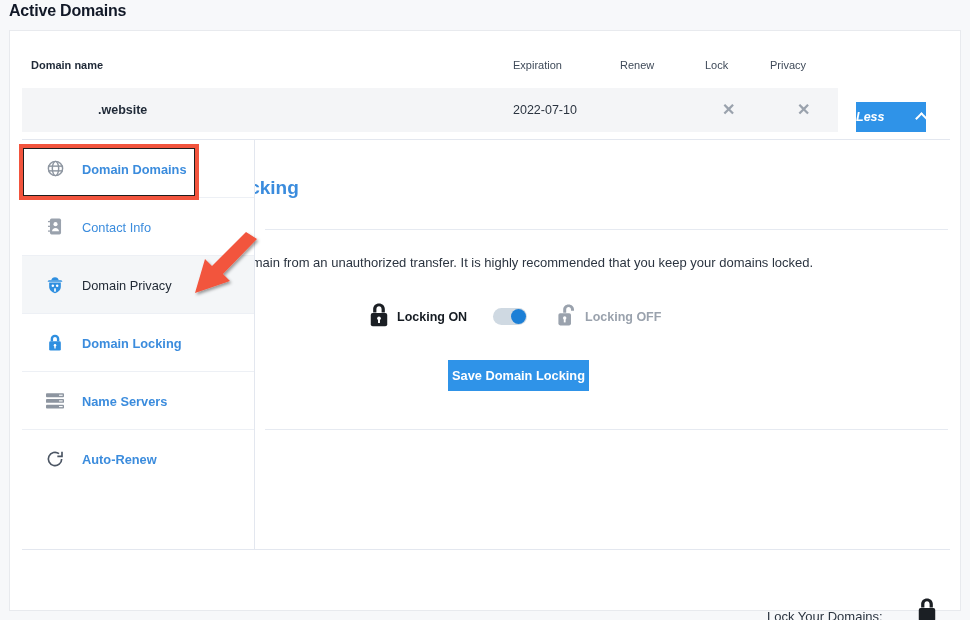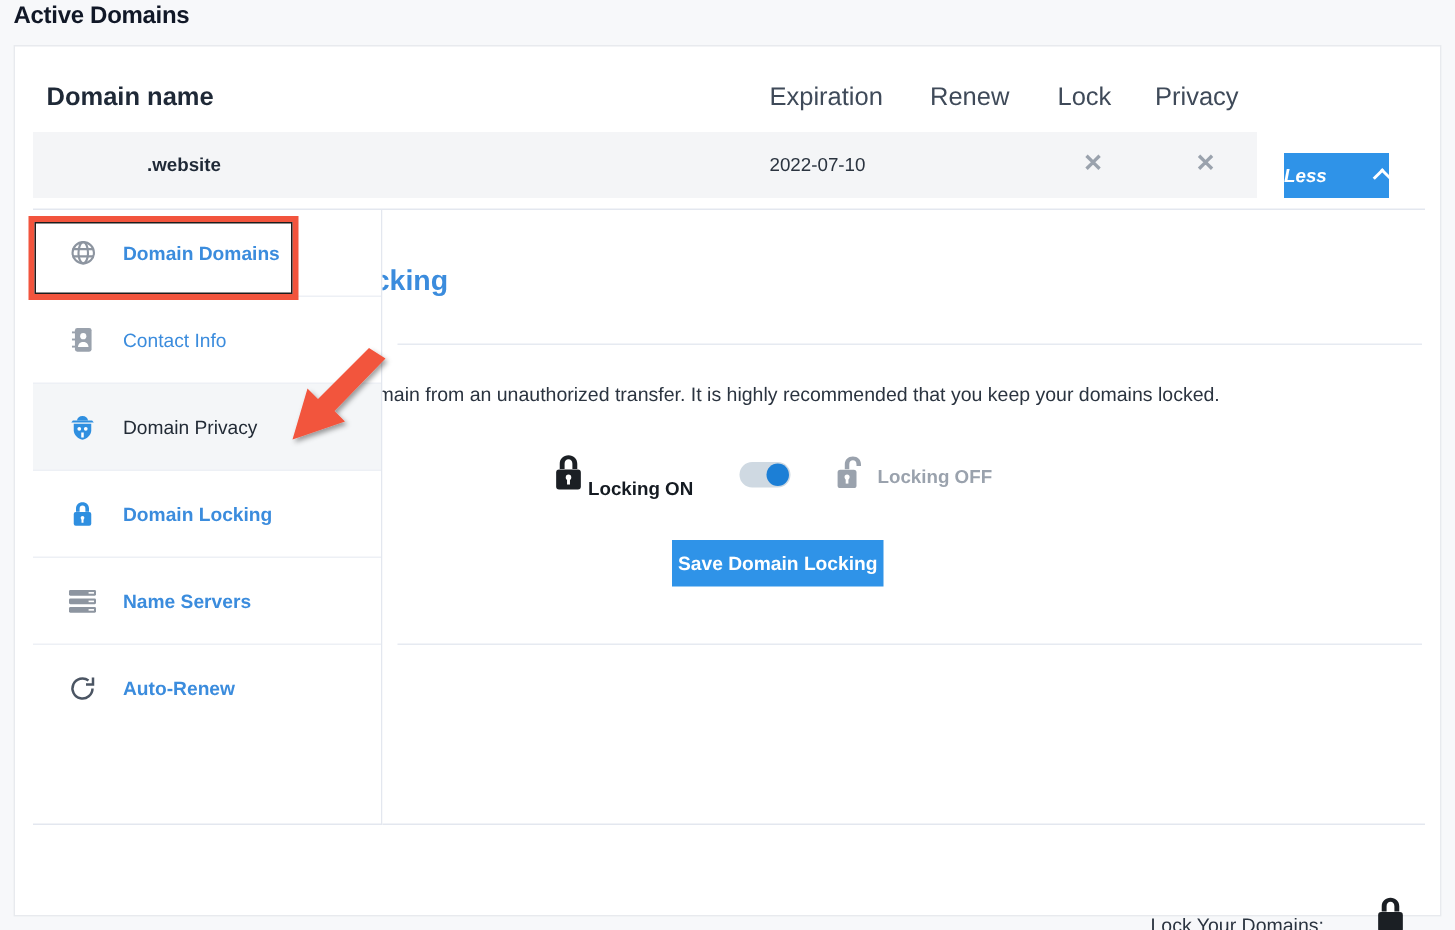--- a/index.html
+++ b/index.html
@@ -23,21 +23,21 @@
     position: absolute; left: 9px; top: 30px;
     width: 952px; height: 581px;
     background: #ffffff;
     border: 1px solid #e8eaee;
   }
 
   
   .thead { position: absolute; left: 0; top: 0; width: 100%; height: 54px; }
   .th {
     position: absolute; top: 34px;
-    font-size: 17px; font-weight: bold; color: #1f2937;
+    font-size: 11px; font-weight: bold; color: #1f2937;
     transform: translateY(-50%);
   }
   .th-domain { left: 21px; }
   .th-exp   { left: 503px; font-weight: normal; color: #3f4a59; }
   .th-renew { left: 610px; font-weight: normal; color: #3f4a59; }
   .th-lock  { left: 695px; font-weight: normal; color: #3f4a59; }
   .th-priv  { left: 760px; font-weight: normal; color: #3f4a59; }
 
   
   .drow {
@@ -131,21 +131,21 @@
   .hr1 { position: absolute; left: 10px; top: 89px; width: 683px; height: 1px; background: #e6eaf1; }
   .hr2 { position: absolute; left: 10px; top: 289px; width: 683px; height: 1px; background: #e6eaf1; }
 
   .desc {
     position: absolute; left: -374px; top: 115px;
     font-size: 13px; color: #2b3440; white-space: nowrap;
   }
 
   
   .toggle-row { position: absolute; left: 0; top: 150px; width: 695px; height: 50px; }
-  .lock-on-grp { position: absolute; left: 113px; top: 12px; display: flex; align-items: flex-end; gap: 2px; }
+  .lock-on-grp { position: absolute; left: 113px; top: 12px; display: flex; align-items: center; gap: 7px; }
   .lock-off-grp { position: absolute; left: 301px; top: 12px; display: flex; align-items: center; gap: 7px; }
   .lbl-on  { font-size: 12.5px; font-weight: bold; color: #151b22; }
   .lbl-off { font-size: 12.5px; font-weight: bold; color: #9aa2ad; }
 
   .toggle {
     position: absolute; left: 238px; top: 18px;
     width: 34px; height: 17px; border-radius: 9px;
     background: #cfd9e2; cursor: pointer;
   }
   .toggle .knob {

